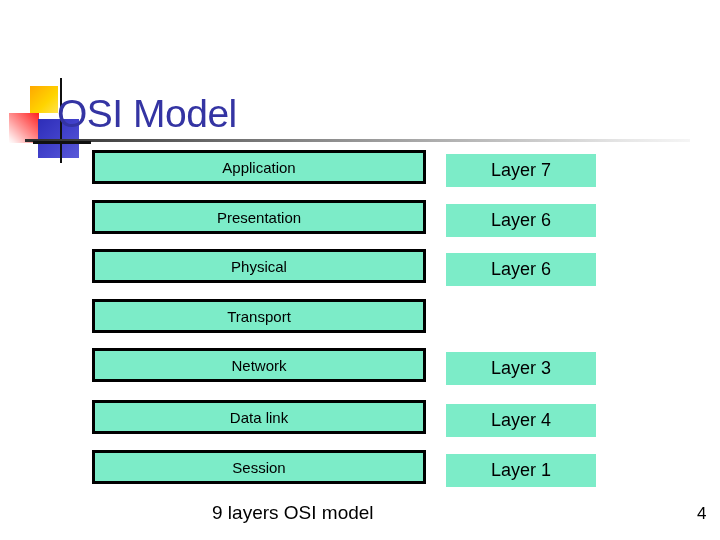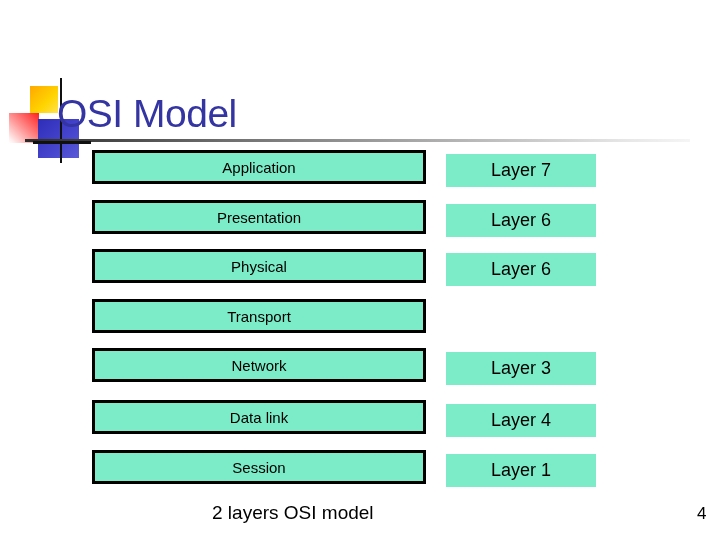--- a/index.html
+++ b/index.html
@@ -112,16 +112,16 @@
   </div>
   <div class="row" style="top:400px">
     <div class="name-box">Data link</div>
     <div class="num-box">Layer 4</div>
   </div>
   <div class="row" style="top:450px">
     <div class="name-box">Session</div>
     <div class="num-box">Layer 1</div>
   </div>
 
-  <div class="caption">2 layers OSI model</div>
+  <div class="caption">9 layers OSI model</div>
   <div class="page-number">4</div>
 
 </div>
 
 </body></html>

